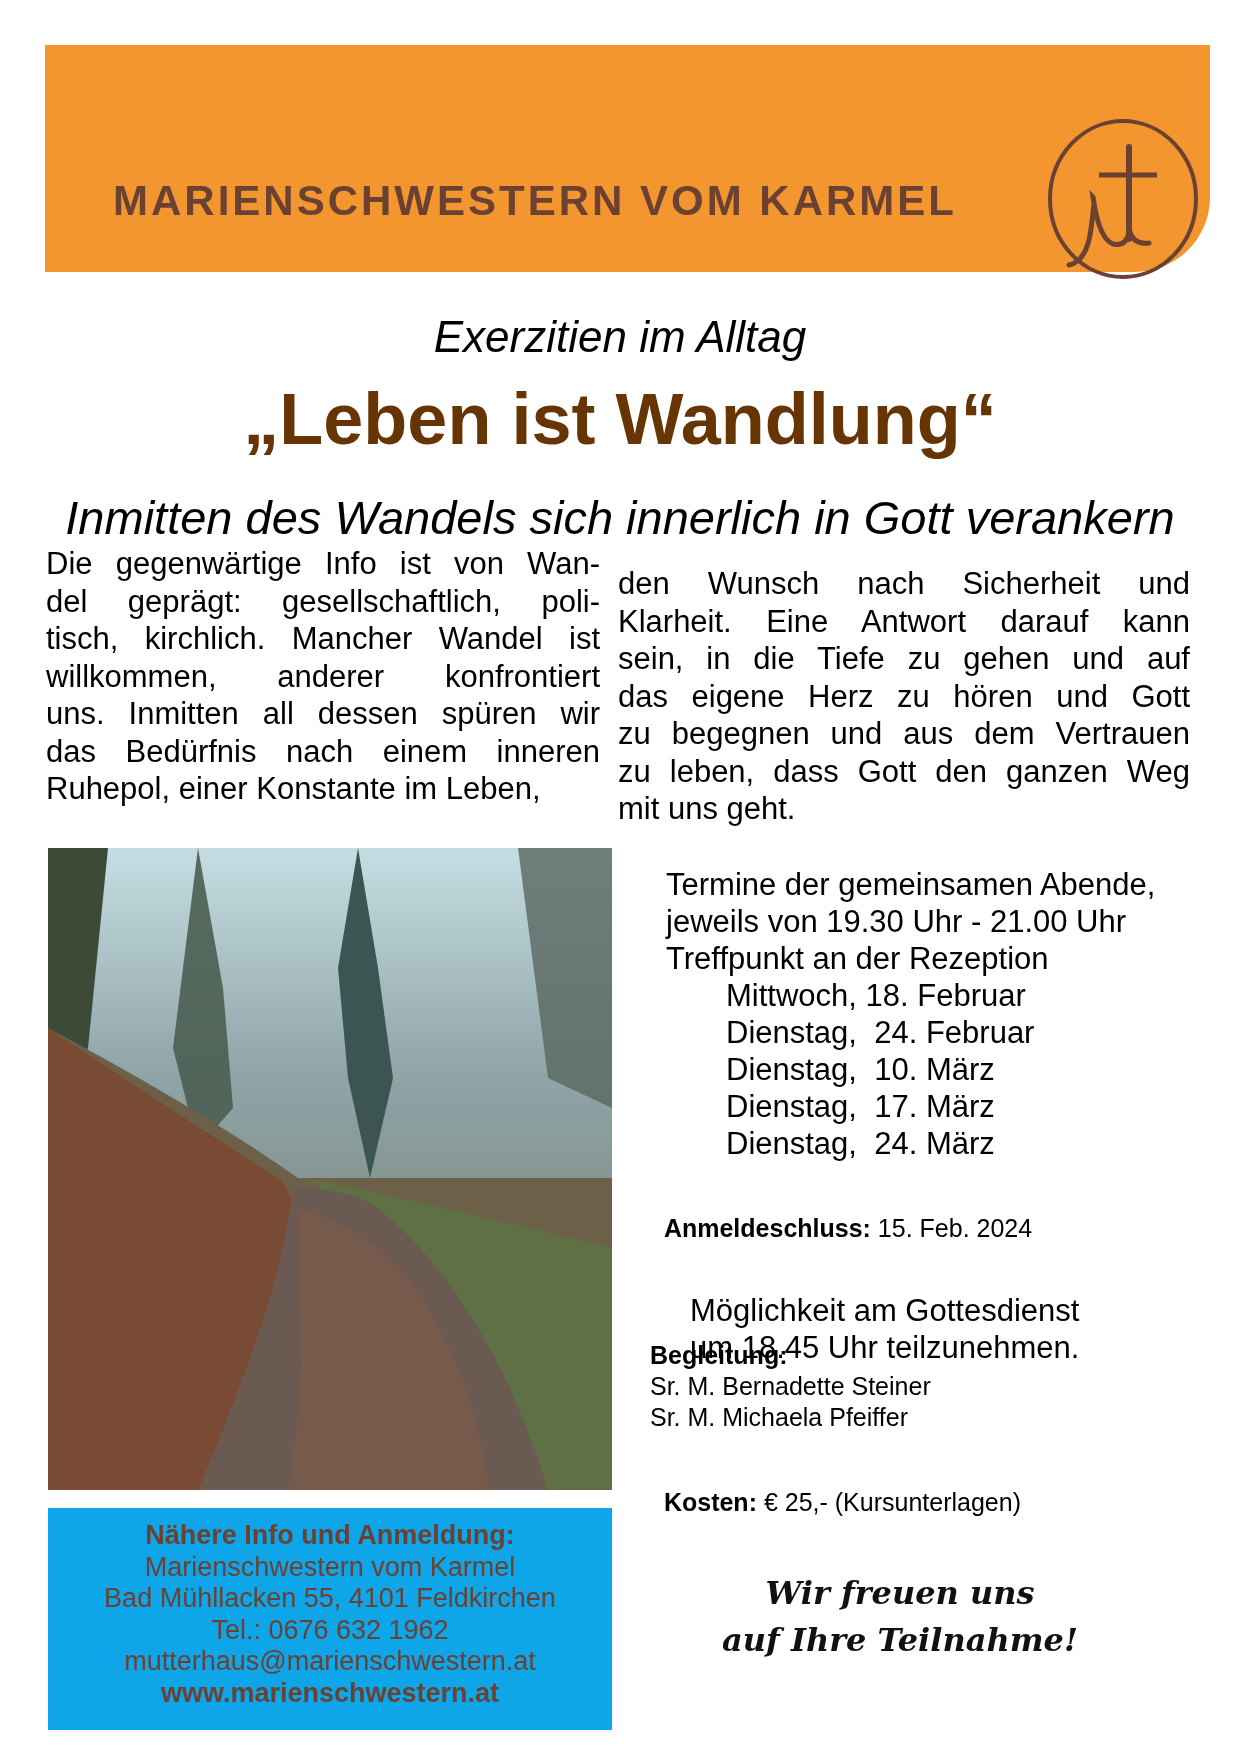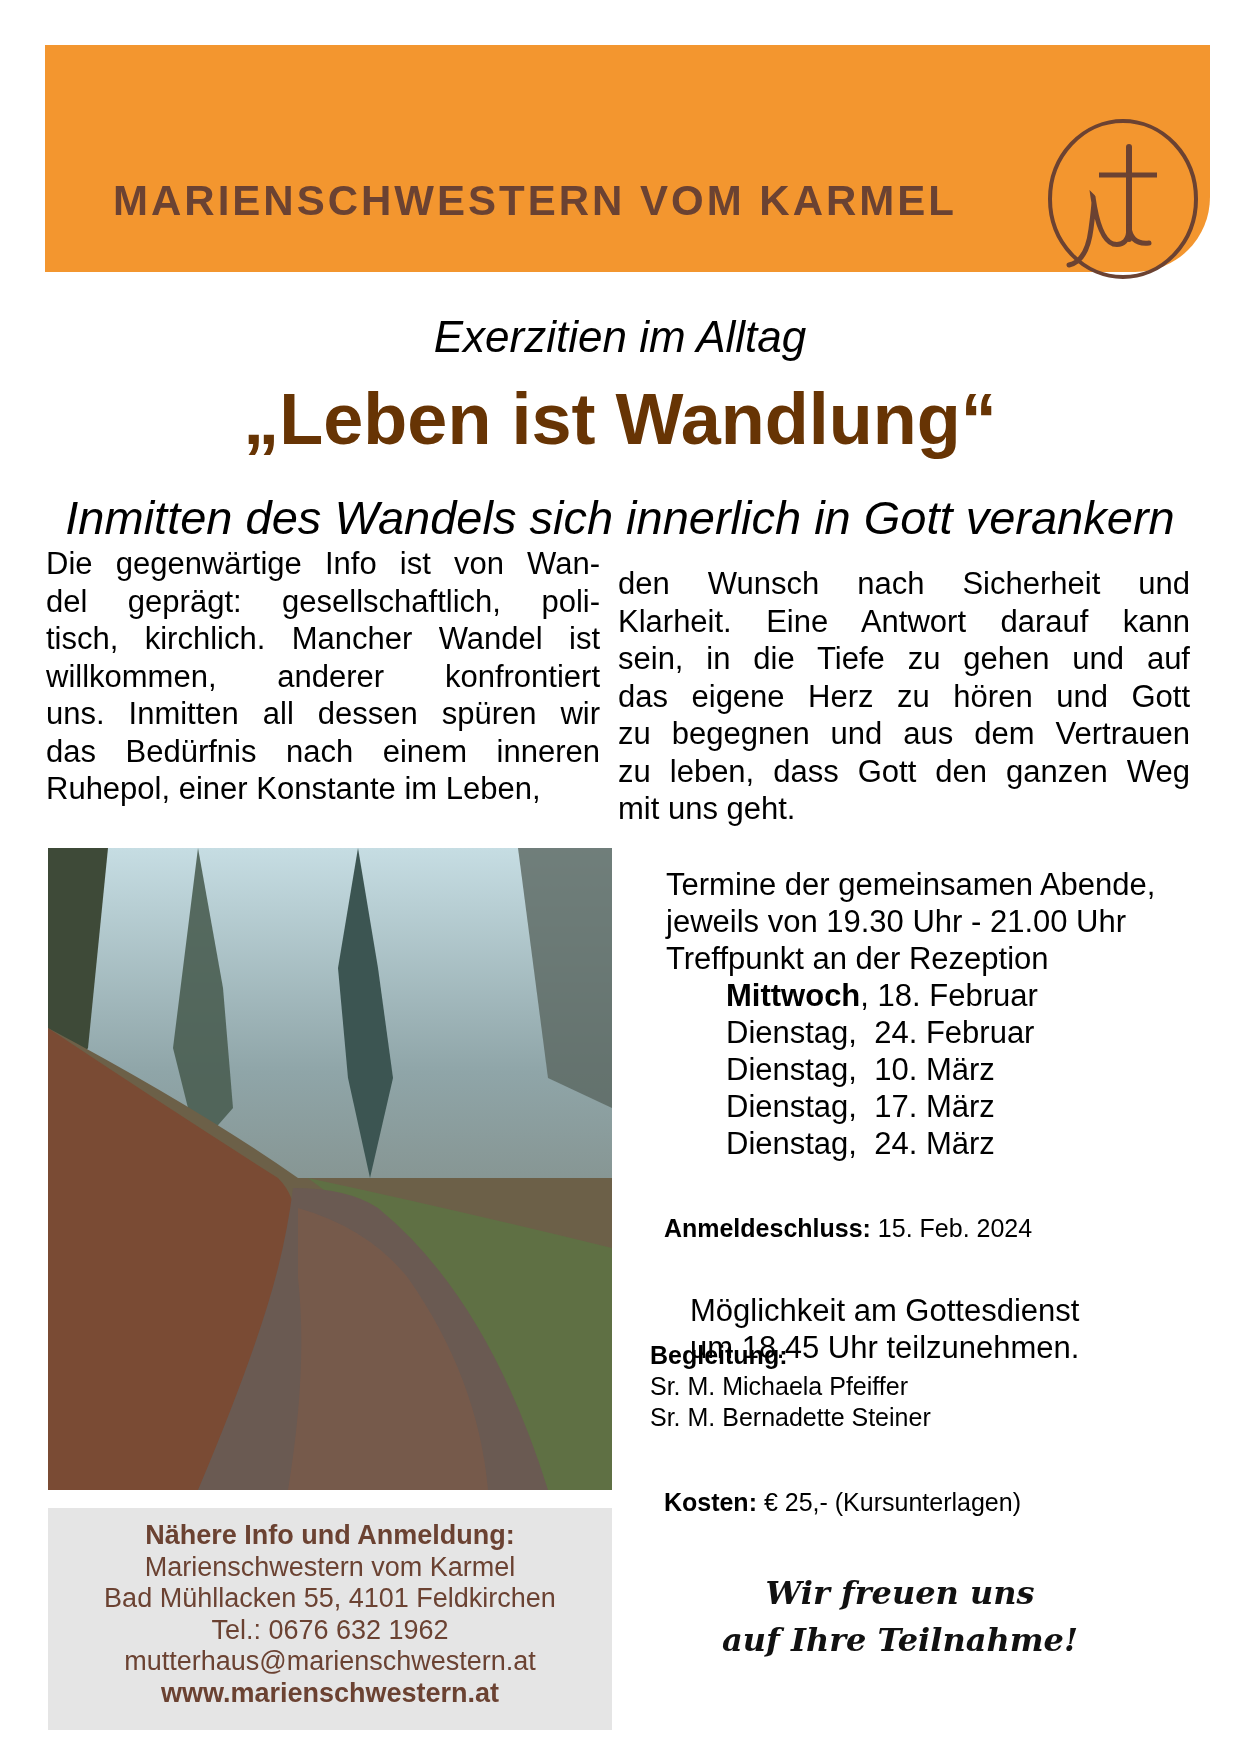--- a/index.html
+++ b/index.html
@@ -40,35 +40,35 @@
     .col-left .ln.last { text-align-last: left; }
 
     .photo {
       position: absolute; left: 48px; top: 848px; width: 564px; height: 642px; overflow: hidden;
       background: linear-gradient(180deg, #b9d3dc 0%, #8aa2a6 18%, #5d6d62 40%, #6e6350 58%, #7a5a45 75%, #6b5548 100%);
     }
     .photo svg { display: block; width: 100%; height: 100%; }
 
     .info-box {
       position: absolute; left: 48px; top: 1508px; width: 564px; height: 222px;
-      background: #e5e5e5; color: #6b4232; text-align: center; padding-top: 12px;
+      background: #0ea5e9; color: #6b4232; text-align: center; padding-top: 12px;
     }
     .info-box .ln { display: block; font-size: 27px; line-height: 31.5px; }
     .info-box .b { font-weight: bold; }
 
     .right {
       position: absolute; left: 650px; color: #000;
     }
     .r-lg { font-size: 31px; line-height: 37px; }
     .r-md { font-size: 25px; line-height: 31px; }
     .termine { top: 866px; }
     .termine .ln { display: block; white-space: nowrap; margin-left: 16px; }
     .dates { margin-left: 60px; }
     .dates .ln { display: block; white-space: pre; }
-    .dates .day-bold { font-weight: bold; }
+    .dates .day-bold { font-weight: normal; }
     .deadline { top: 1182px; }
     .mass { top: 1292px; margin-left: 40px; }
     .escort { top: 1340px; }
     .cost { top: 1456px; }
     .bold { font-weight: bold; }
 
     .closing {
       position: absolute; left: 700px; width: 400px; top: 1570px; text-align: center;
       font-family: "DejaVu Serif", serif; font-style: italic; font-weight: bold;
       font-size: 32px; line-height: 47px; color: #111;
@@ -165,22 +165,22 @@
   <span class="bold">Anmeldeschluss:</span><span> 15. Feb. 2024</span>
 </div>
 
 <div class="right mass r-lg">
   <span style="display:block">Möglichkeit am Gottesdienst</span>
   <span style="display:block">um 18.45 Uhr teilzunehmen.</span>
 </div>
 
 <div class="right escort r-md">
   <span class="bold" style="display:block">Begleitung:</span>
+  <span style="display:block">Sr. M. Bernadette Steiner</span>
   <span style="display:block">Sr. M. Michaela Pfeiffer</span>
-  <span style="display:block">Sr. M. Bernadette Steiner</span>
 </div>
 
 <div class="right cost r-md" style="white-space:pre;">
   <span class="bold">Kosten:</span><span> € 25,- (Kursunterlagen)</span>
 </div>
 
 <div class="closing">
   <span class="ln">Wir freuen uns</span>
   <span class="ln">auf Ihre Teilnahme!</span>
 </div>

